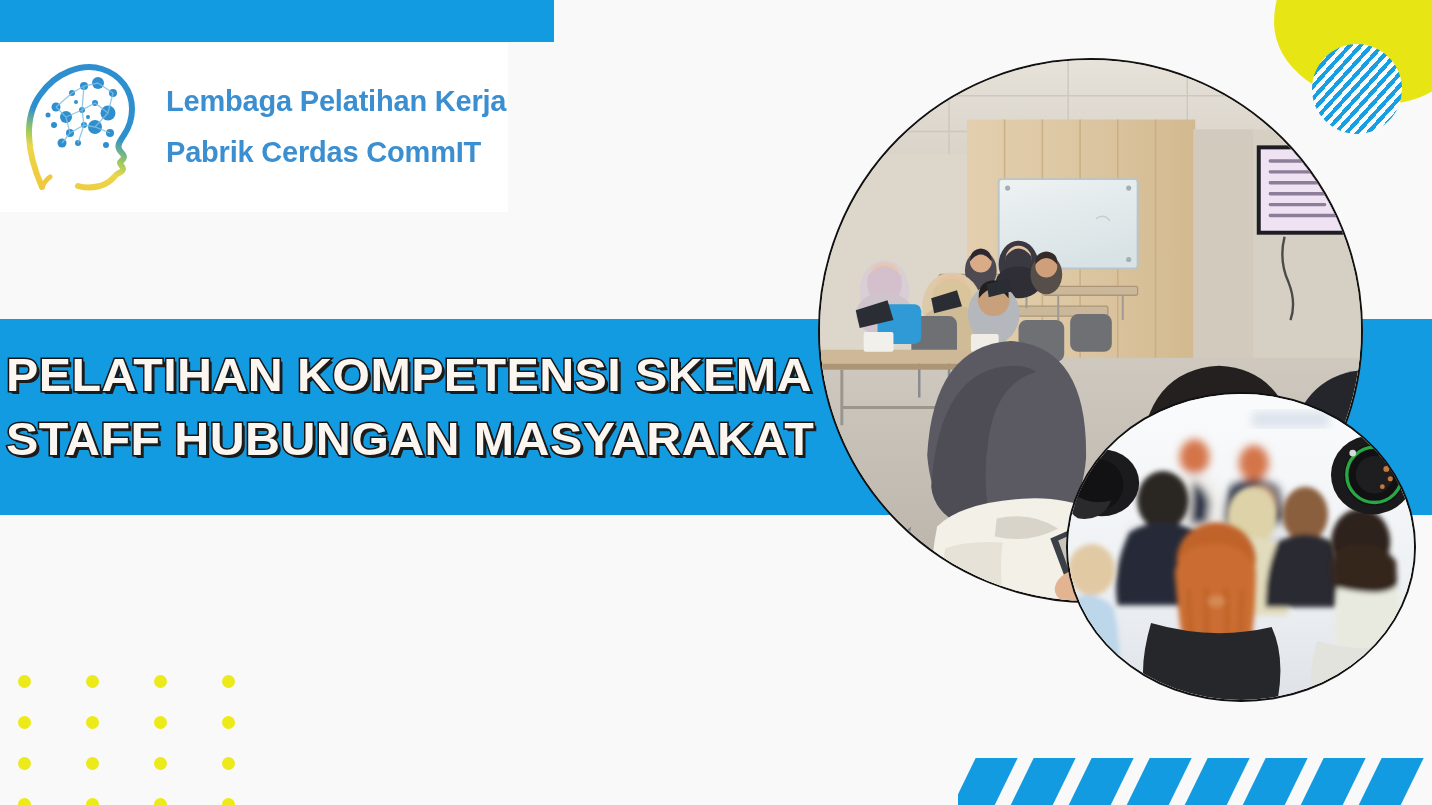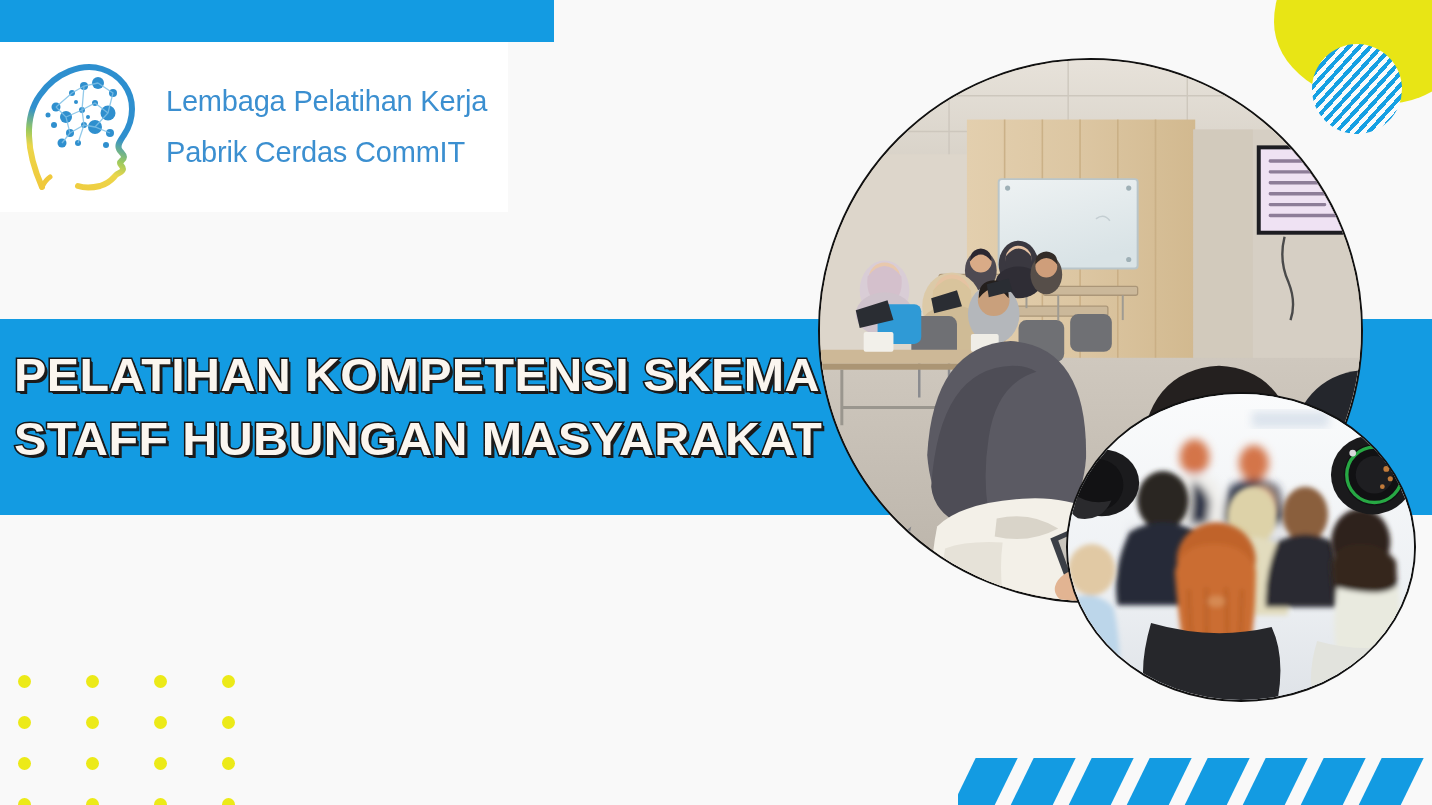--- a/index.html
+++ b/index.html
@@ -65,21 +65,21 @@
   .logo-mark {
     width:132px; height:145px;
     flex:0 0 132px;
     position:relative;
   }
   .logo-mark svg { width:100%; height:100%; display:block; }
 
   .logo-text {
     margin-left:14px;
     color:#3b8fd0;
-    font-weight:normal;
+    font-weight:bold;
     font-size:29px;
     line-height:1.22;
     letter-spacing:-0.2px;
     white-space:nowrap;
   }
   .logo-text .l2 { display:block;margin-top:15px; }
 
   
   .title-band {
     position:absolute;
@@ -87,21 +87,21 @@
     width:1432px; height:196px;
     background:#139BE2;
     z-index:3;
   }
   .title-wrap {
     position:absolute;
     left:0; top:319px;
     width:820px; height:176px;
     display:flex; flex-direction:column;
     justify-content:center;
-    padding-left:14px;
+    padding-left:6px;
     z-index:6;
     pointer-events:none;
   }
   .title-line {
     font-size:47px;
     font-weight:bold;
     color:#fbf6ef;
     letter-spacing:0.4px;
     line-height:1.36;
     text-transform:uppercase;

